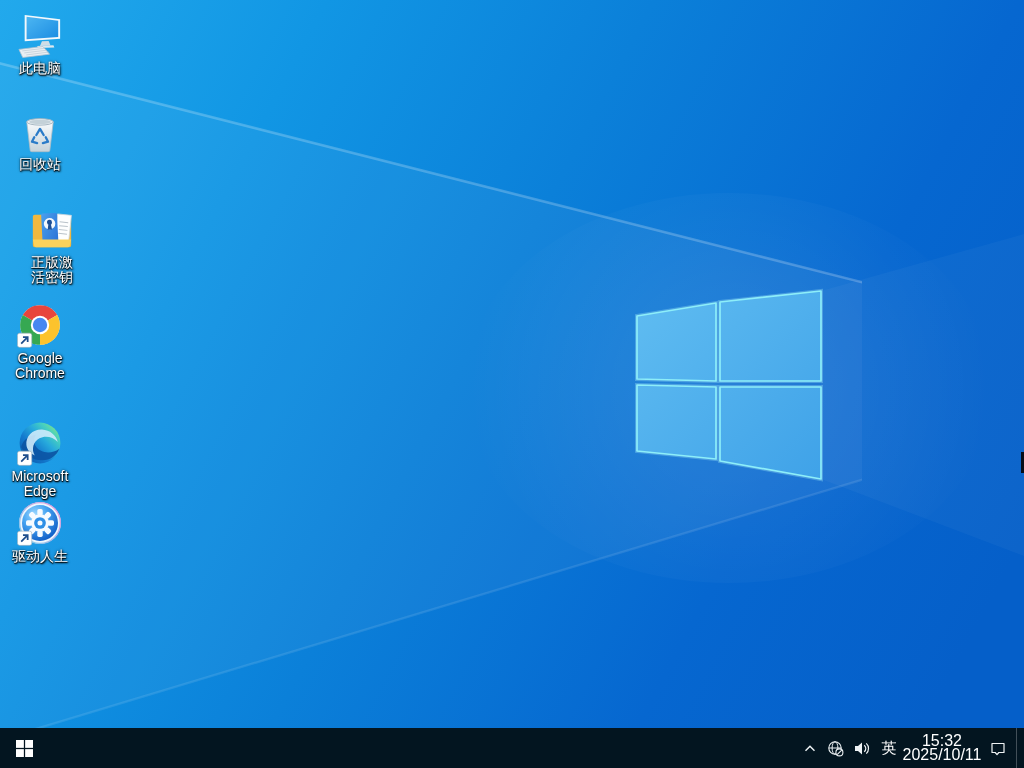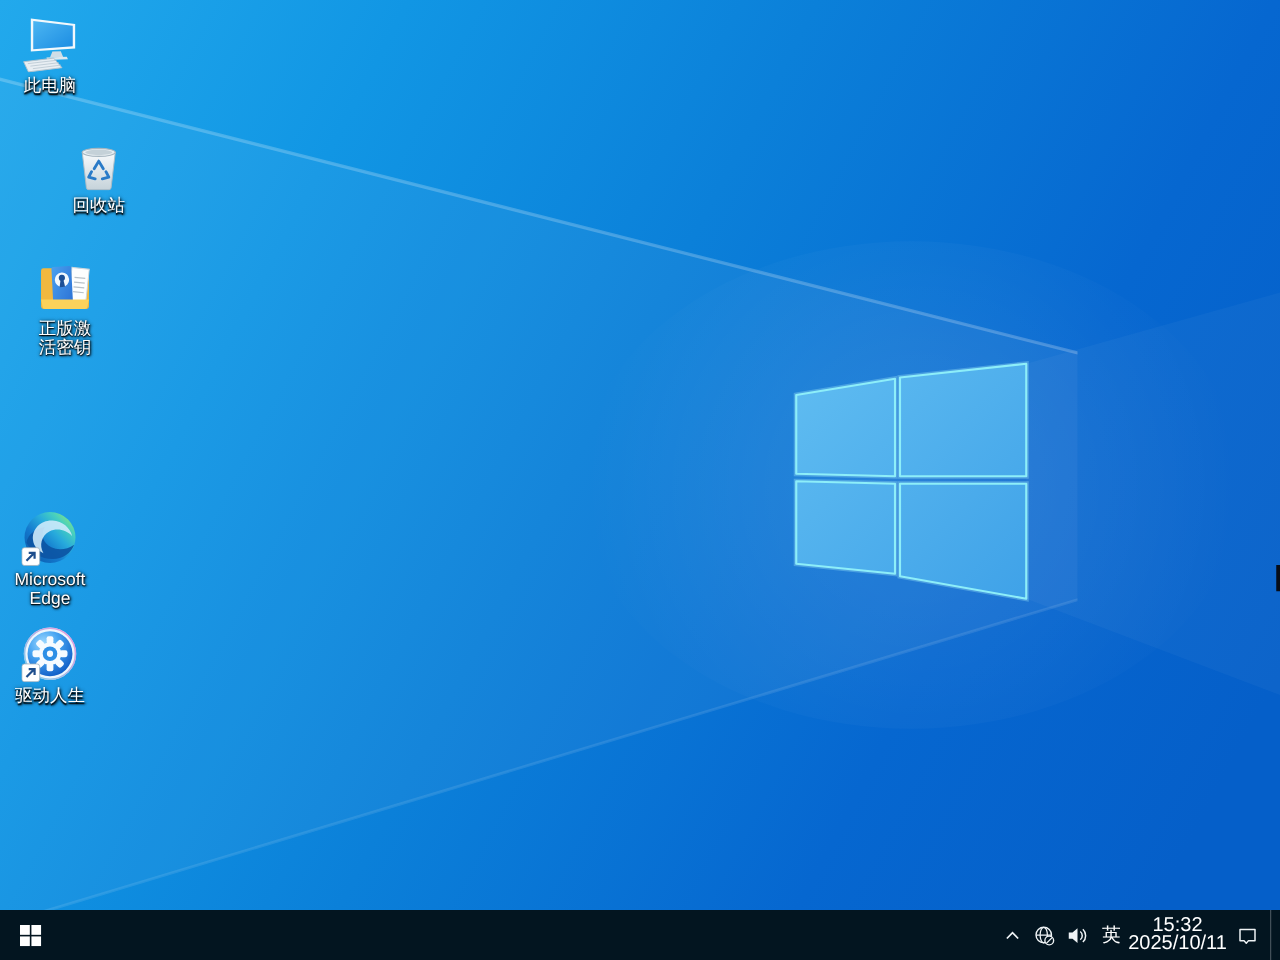--- a/index.html
+++ b/index.html
@@ -13,22 +13,22 @@
 
   
   .dicon { position:absolute; left:1px; width:78px; text-align:center; cursor:default; }
   .dicon .glyph { width:46px; height:46px; margin:0 auto 3px auto; position:relative; }
   .dicon .glyph svg { display:block; }
   .dicon .label {
     color:#fff; font-size:14px; line-height:15px;
     text-shadow:1px 1px 2px rgba(0,0,0,.95), 0 0 3px rgba(0,0,0,.65), 0 1px 1px #000;
     word-wrap:break-word;
   }
-  .pos-0 { top:12px; }  .pos-1 { top:108px;margin-left:39px; } .pos-2 { top:206px;padding-left:24px; }
-  .pos-3 { top:302px; } .pos-4 { top:407px; } .pos-5 { top:500px; }
+  .pos-0 { top:12px; }  .pos-1 { top:108px; } .pos-2 { top:206px;padding-left:24px; }
+  .pos-3 { top:302px; } .pos-4 { top:420px; } .pos-5 { top:500px; }
 
   .edge-sliver { position:absolute; right:0; top:452px; width:3px; height:21px; background:#070d18; }
 
   
   .taskbar {
     position:absolute; left:0; bottom:0; width:1024px; height:40px;
     background:#031520; display:flex; align-items:stretch; color:#eef2f4;
   }
   .start-button { width:48px; display:flex; align-items:center; justify-content:center; background:transparent; border:0; cursor:pointer; }
   .tb-spacer { flex:1; }
@@ -162,20 +162,37 @@
           <circle cx="21.8" cy="18.5" r="6" fill="#f2f8fd"></circle>
           <circle cx="21.8" cy="17" r="2.6" fill="#1d4f96"></circle>
           <path d="M20.6,18.6 h2.4 l1.1,6 h-4.6 z" fill="#1d4f96"></path>
         </g>
         <path d="M4,35 L44,35 L42.6,41.5 q-0.3,1.5 -2,1.5 h-33.2 q-1.7,0 -2,-1.5 z" fill="#fbd25b"></path>
       </svg>
     </div>
     <div class="label">正版激活密钥</div>
   </div>
 
+  <div class="dicon pos-3">
+    <div class="glyph">
+      <svg width="46" height="46" viewBox="0 0 44 44">
+        <circle cx="22" cy="22" r="19" fill="#fff"></circle>
+        <path d="M22,22 L5.55,12.5 A19,19 0 0 1 38.45,12.5 Z" fill="#e8453c"></path>
+        <path d="M22,22 L38.45,12.5 A19,19 0 0 1 22,41 Z" fill="#fcc32d"></path>
+        <path d="M22,22 L22,41 A19,19 0 0 1 5.55,12.5 Z" fill="#36a852"></path>
+        <circle cx="22" cy="22" r="8.8" fill="#fff"></circle>
+        <circle cx="22" cy="22" r="6.9" fill="#4688f1"></circle>
+        <g>
+          <rect x="0.5" y="29.8" width="13.6" height="13.6" rx="2" fill="#fff" stroke="#9fb0bd" stroke-width="0.6"></rect>
+          <path d="M4,39.8 L9.9,33.9 M5.7,33.7 L10.2,33.7 L10.2,38.2" stroke="#1f4e8c" stroke-width="1.7" fill="none"></path>
+        </g>
+      </svg>
+    </div>
+    <div class="label">Google Chrome</div>
+  </div>
 
   <div class="dicon pos-4">
     <div class="glyph">
       <svg width="46" height="46" viewBox="0 0 44 44">
         <defs>
           <linearGradient id="eg1" gradientUnits="userSpaceOnUse" x1="6" y1="40" x2="40" y2="6">
             <stop offset="0" stop-color="#0a59aa"></stop>
               <stop offset="0.35" stop-color="#1379ce"></stop>
             <stop offset="0.6" stop-color="#27aadc"></stop>
               <stop offset="0.8" stop-color="#46cfc0"></stop>

